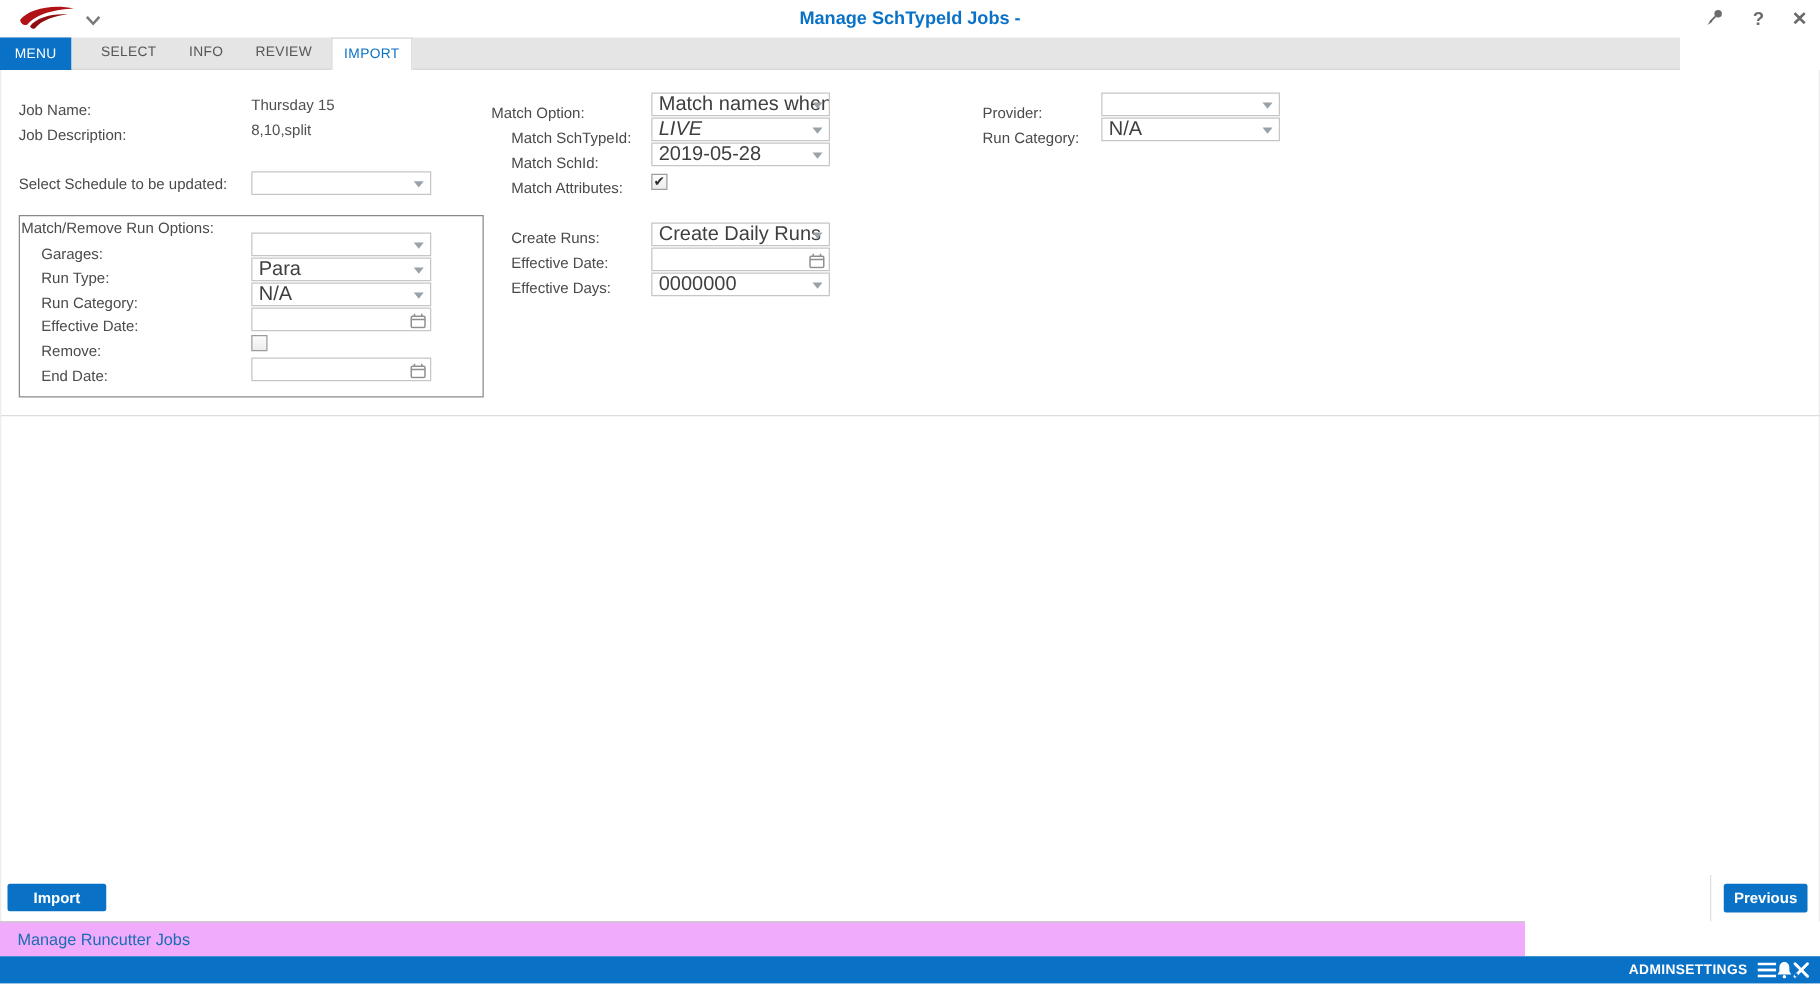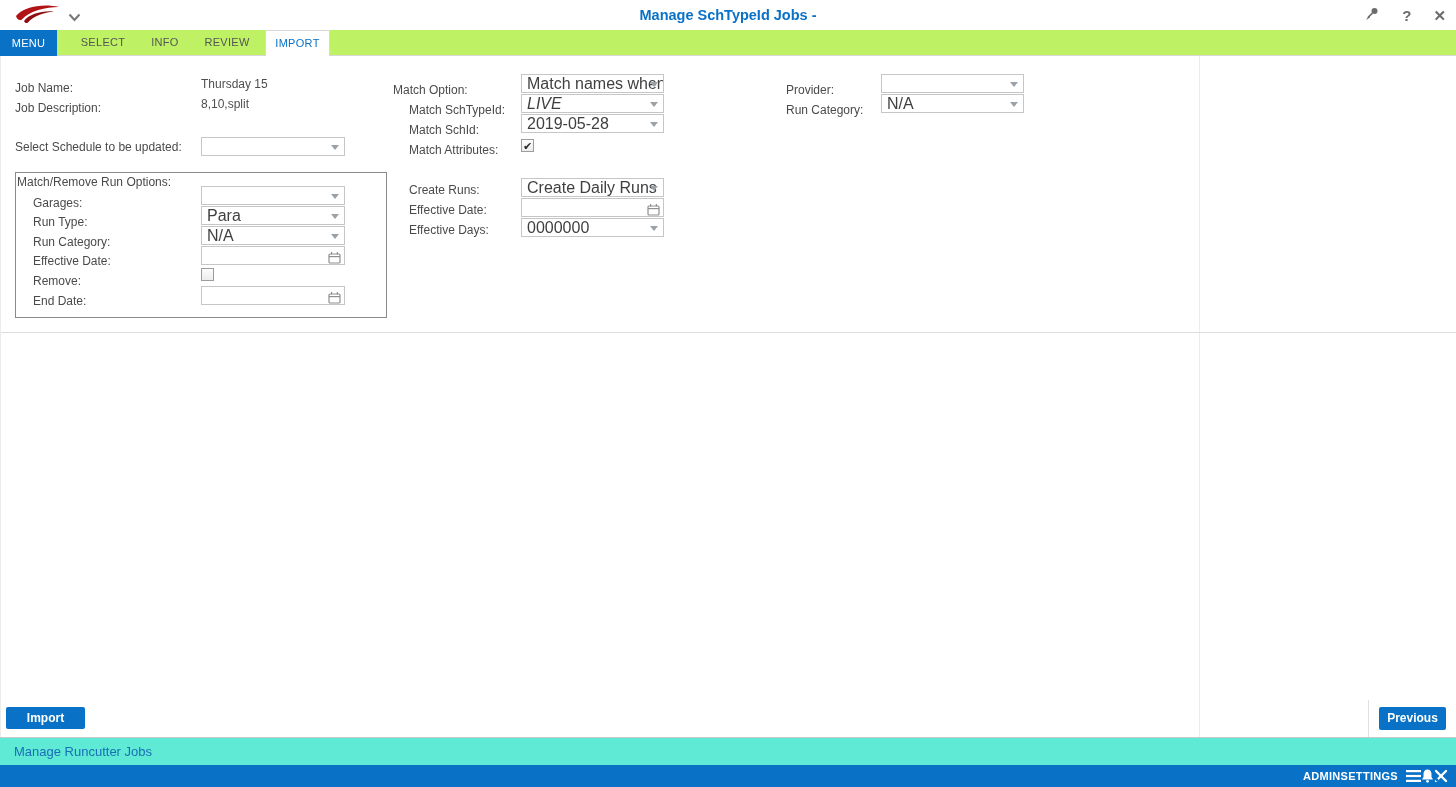--- a/index.html
+++ b/index.html
@@ -9,32 +9,32 @@
   
   .header { position:absolute; left:0; top:0; width:1456px; height:30px; background:#fff; }
   .logo { position:absolute; left:14px; top:4px; cursor:pointer; }
   .logo-chevron { position:absolute; left:68px; top:8px; cursor:pointer; }
   .page-title { position:absolute; left:0; top:0; width:1456px; height:30px; line-height:30px;
     text-align:center; color:#0a72c6; font-size:14.5px; font-weight:bold; }
   .header-icons { position:absolute; right:10px; top:0; height:30px; display:flex; align-items:center; gap:22px; }
   .hicon { color:#6b6b6b; font-size:15px; font-weight:bold; cursor:pointer; line-height:1; }
 
   
-  .tabbar { position:absolute; left:0; top:30px; width:1456px; height:26px; border-bottom:1px solid #d8d8d8; background:#bef264; }
+  .tabbar { position:absolute; left:0; top:30px; width:1344px; height:26px; border-bottom:1px solid #d8d8d8; background:#e5e5e5; }
   .tab { position:absolute; top:0; height:25px; line-height:25px; text-align:center; font-size:11px;
     letter-spacing:.3px; color:#555; cursor:pointer; }
   .tab-menu { left:0; width:57px; height:26px; line-height:26px; background:#0a72c6; color:#fff; }
   .tab-select { left:76px; width:54px; }
   .tab-info   { left:140px; width:50px; }
   .tab-review { left:198px; width:58px; }
   .tab-import { left:265px; width:65px; height:26px; background:#fff; color:#0a72c6;
     border:1px solid #d8d8d8; border-bottom:none; }
 
   
-  .content { position:absolute; left:0; top:56px; width:1200px; height:681px; background:#fff;
+  .content { position:absolute; left:0; top:56px; width:1456px; height:681px; background:#fff;
     border-left:1px solid #ececec; border-right:1px solid #ececec; }
   .form-divider { position:absolute; left:0; top:332px; width:1456px; height:1px; background:#ddd; }
 
   .lbl { position:absolute; font-size:12px; color:#4a4a4a; white-space:nowrap; }
   .val { position:absolute; font-size:12px; color:#4f4f4f; white-space:nowrap; }
 
   .select, .dateinput { position:absolute; height:19px; background:#fff; border:1px solid #c6c6c6;
     font-size:16px; color:#3f3f3f; line-height:17px; padding:0 18px 0 5px; overflow:hidden;
     white-space:nowrap; cursor:pointer; }
   .select .arrow { position:absolute; right:5px; top:7px; width:0; height:0;
@@ -49,21 +49,21 @@
   .groupbox { position:absolute; left:14px; top:172px; width:372px; height:146px; border:1px solid #8a8a8a; }
 
   
   .btn { position:absolute; background:#0a72c6; color:#fff; font-size:12px; font-weight:600;
     text-align:center; border:none; border-radius:2px; cursor:pointer; }
   .btn-import { left:5px; top:651px; width:79px; height:22px; line-height:22px; }
   .right-sep { position:absolute; left:1367px; top:644px; width:1px; height:37px; background:#e0e0e0; }
   .btn-previous { left:1378px; top:651px; width:67px; height:23px; line-height:23px; }
 
   
-  .statusbar { position:absolute; left:0; top:737px; width:1456px; height:28px; background:#5eead4;
+  .statusbar { position:absolute; left:0; top:737px; width:1220px; height:28px; background:#f0abfc;
     border-top:1px solid #c9c9c9; }
   .statusbar .stext { position:absolute; left:14px; top:0; line-height:28px; font-size:13px; color:#1b6db5; cursor:pointer; }
   .taskbar { position:absolute; left:0; top:765px; width:1456px; height:22px; background:#0a72c6;
     display:flex; align-items:center; justify-content:flex-end; padding-right:8px; gap:0; }
   .tb-link { color:#fff; font-size:11px; font-weight:bold; letter-spacing:.3px; cursor:pointer; }
   .tb-icon { display:flex; align-items:center; cursor:pointer; }
 </style>
 </head>
 <body>
 

